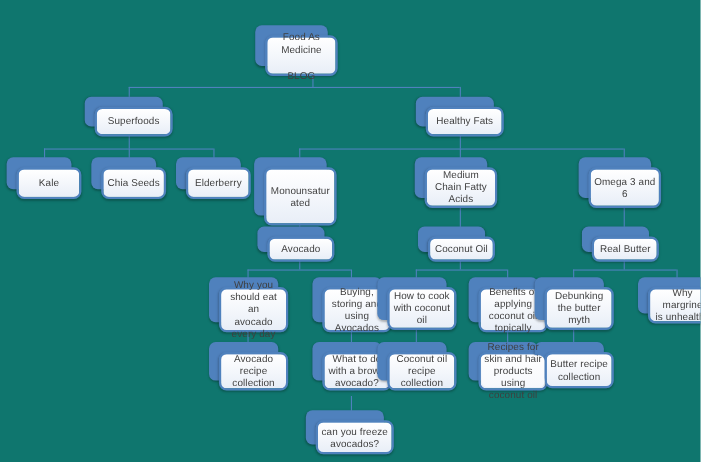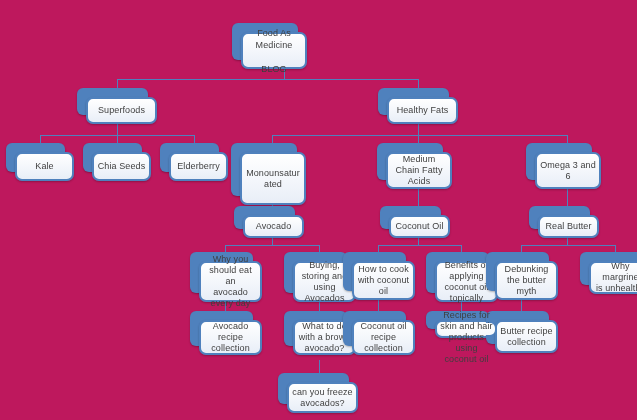--- a/index.html
+++ b/index.html
@@ -5,21 +5,21 @@
 <style>
   html, body {
     margin: 0;
     padding: 0;
     background: #ffffff;
   }
   #canvas {
     position: relative;
     width: 637px;
     height: 420px;
-    background: #be185d;
+    background: #0f766e;
     font-family: "Liberation Sans", sans-serif;
     overflow: hidden;
   }
 
   
   .line {
     position: absolute;
     background: #4f81bd;
   }
   .line.h { height: 1px; }
@@ -313,21 +313,21 @@
 
   <div class="node" style="left:343px; top:311px; width:72px; height:44px;">
     <div class="back"></div>
     <div class="face">
       <span class="label">Coconut oil
 recipe
 collection</span>
     </div>
   </div>
 
-  <div class="node overflow" style="left:426px; top:311px; width:72px; height:27px;">
+  <div class="node overflow" style="left:426px; top:311px; width:72px; height:44px;">
     <div class="back"></div>
     <div class="face">
       <span class="label">Recipes for
 skin and hair
 products
 using
 coconut oil</span>
     </div>
   </div>
 

